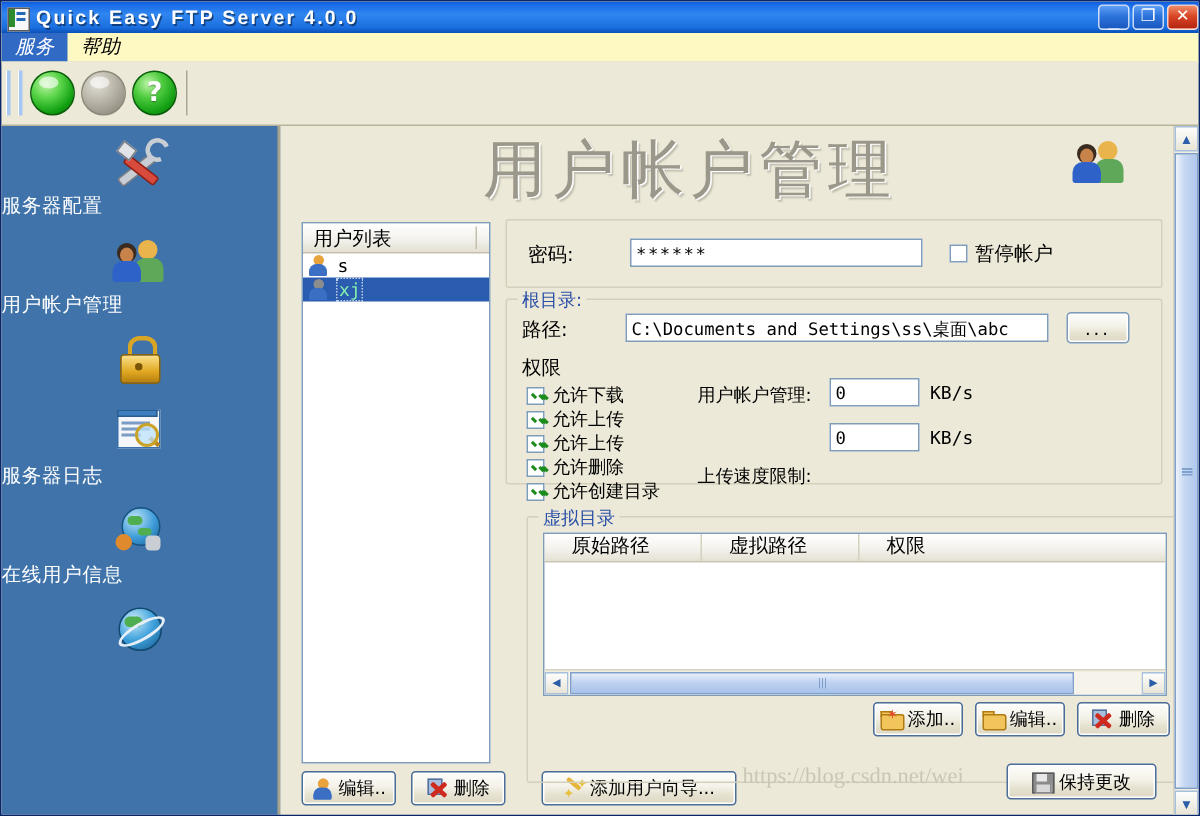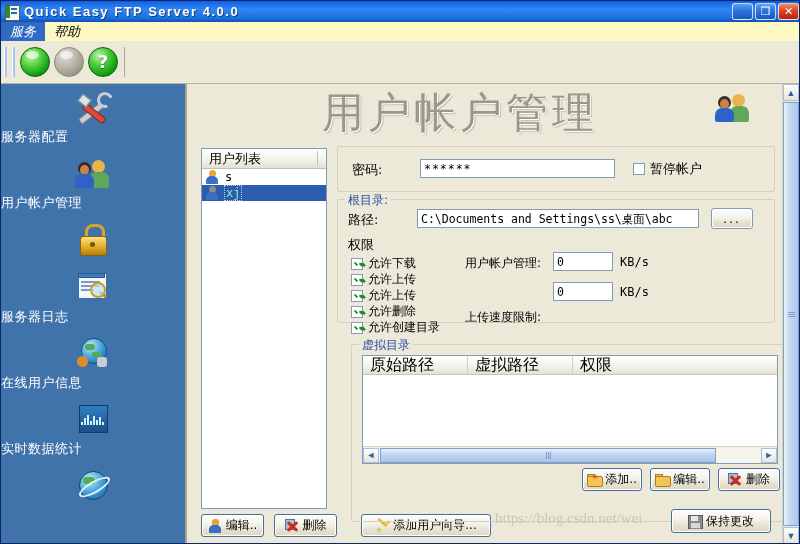--- a/index.html
+++ b/index.html
@@ -189,21 +189,21 @@
   .cbx{width:12px;height:12px;border:1px solid #7F9DB9;background:#fff;box-sizing:border-box;position:relative;
        display:inline-block;vertical-align:-2px;}
   .cbx.on:after{content:"";position:absolute;left:2px;top:4px;width:4px;height:2px;background:#1C8C1C;
                 transform:rotate(45deg);box-shadow:4px -3px 0 0 #1C8C1C,5px -4px 0 0 #1C8C1C,6px -5px 0 0 #1C8C1C;}
   .perm-row{display:flex;align-items:center;gap:5px;height:15px;}
 
   
   .tbl{position:absolute;border:1px solid #7F9DB9;background:#fff;overflow:hidden;}
   .tbl-head{height:18px;display:flex;background:linear-gradient(to bottom,#fff 0%,#F4F2EC 55%,#E4E1D3 100%);
             border-bottom:1px solid #C9C6B4;}
-  .th{font-size:16px;font-family:Liberation Sans, sans-serif;color:#000;padding-left:7px;line-height:18px;
+  .th{font-size:13px;font-family:Liberation Mono, monospace;color:#000;padding-left:18px;line-height:18px;
       border-right:1px solid #D4D1C0;box-sizing:border-box;}
   .hscroll{position:absolute;left:0;bottom:0;width:100%;height:16px;background:#F1EFE2;
            border-top:1px solid #D7D3C0;display:flex;align-items:center;}
   .hs-arrow{width:16px;height:15px;display:flex;align-items:center;justify-content:center;
             background:linear-gradient(to bottom,#FDFDFD,#E8E5D6);border:1px solid #A7C0DC;box-sizing:border-box;
             color:#2B5DA8;font-size:9px;}
   .hs-track{flex:1;height:15px;background:#F6F4EA;position:relative;}
   .hs-thumb{position:absolute;left:1px;top:0px;width:88%;height:15px;border:1px solid #7FA0CC;box-sizing:border-box;
             background:linear-gradient(to bottom,#E8EFFA,#BFD3F0 45%,#A8C2EA 100%);
             display:flex;align-items:center;justify-content:center;}
@@ -337,38 +337,20 @@
         <div class="g"></div>
             <div class="c1"></div>
             <div class="c2"></div>
             <div class="m1"></div>
             <div class="m2"></div>
           </div>
         </div>
       <div class="side-lbl">在线用户信息</div>
     </div>
 
-    <div class="side-item">
-      <div class="side-ico">
-          <div class="ic ic-stats">
-        <div class="box"></div>
-        <div class="wv">
-          <i style="left:0;height:3px"></i>
-              <i style="left:3px;height:7px"></i>
-              <i style="left:6px;height:10px"></i>
-          <i style="left:9px;height:4px"></i>
-              <i style="left:12px;height:9px"></i>
-              <i style="left:15px;height:5px"></i>
-          <i style="left:18px;height:8px"></i>
-              <i style="left:21px;height:3px"></i>
-        </div>
-          </div>
-        </div>
-      <div class="side-lbl">实时数据统计</div>
-    </div>
 
     <div class="side-item">
       <div class="side-ico">
           <div class="ic ic-buy">
         <div class="g"></div>
             <div class="c1"></div>
             <div class="ring"></div>
           </div>
         </div>
 

